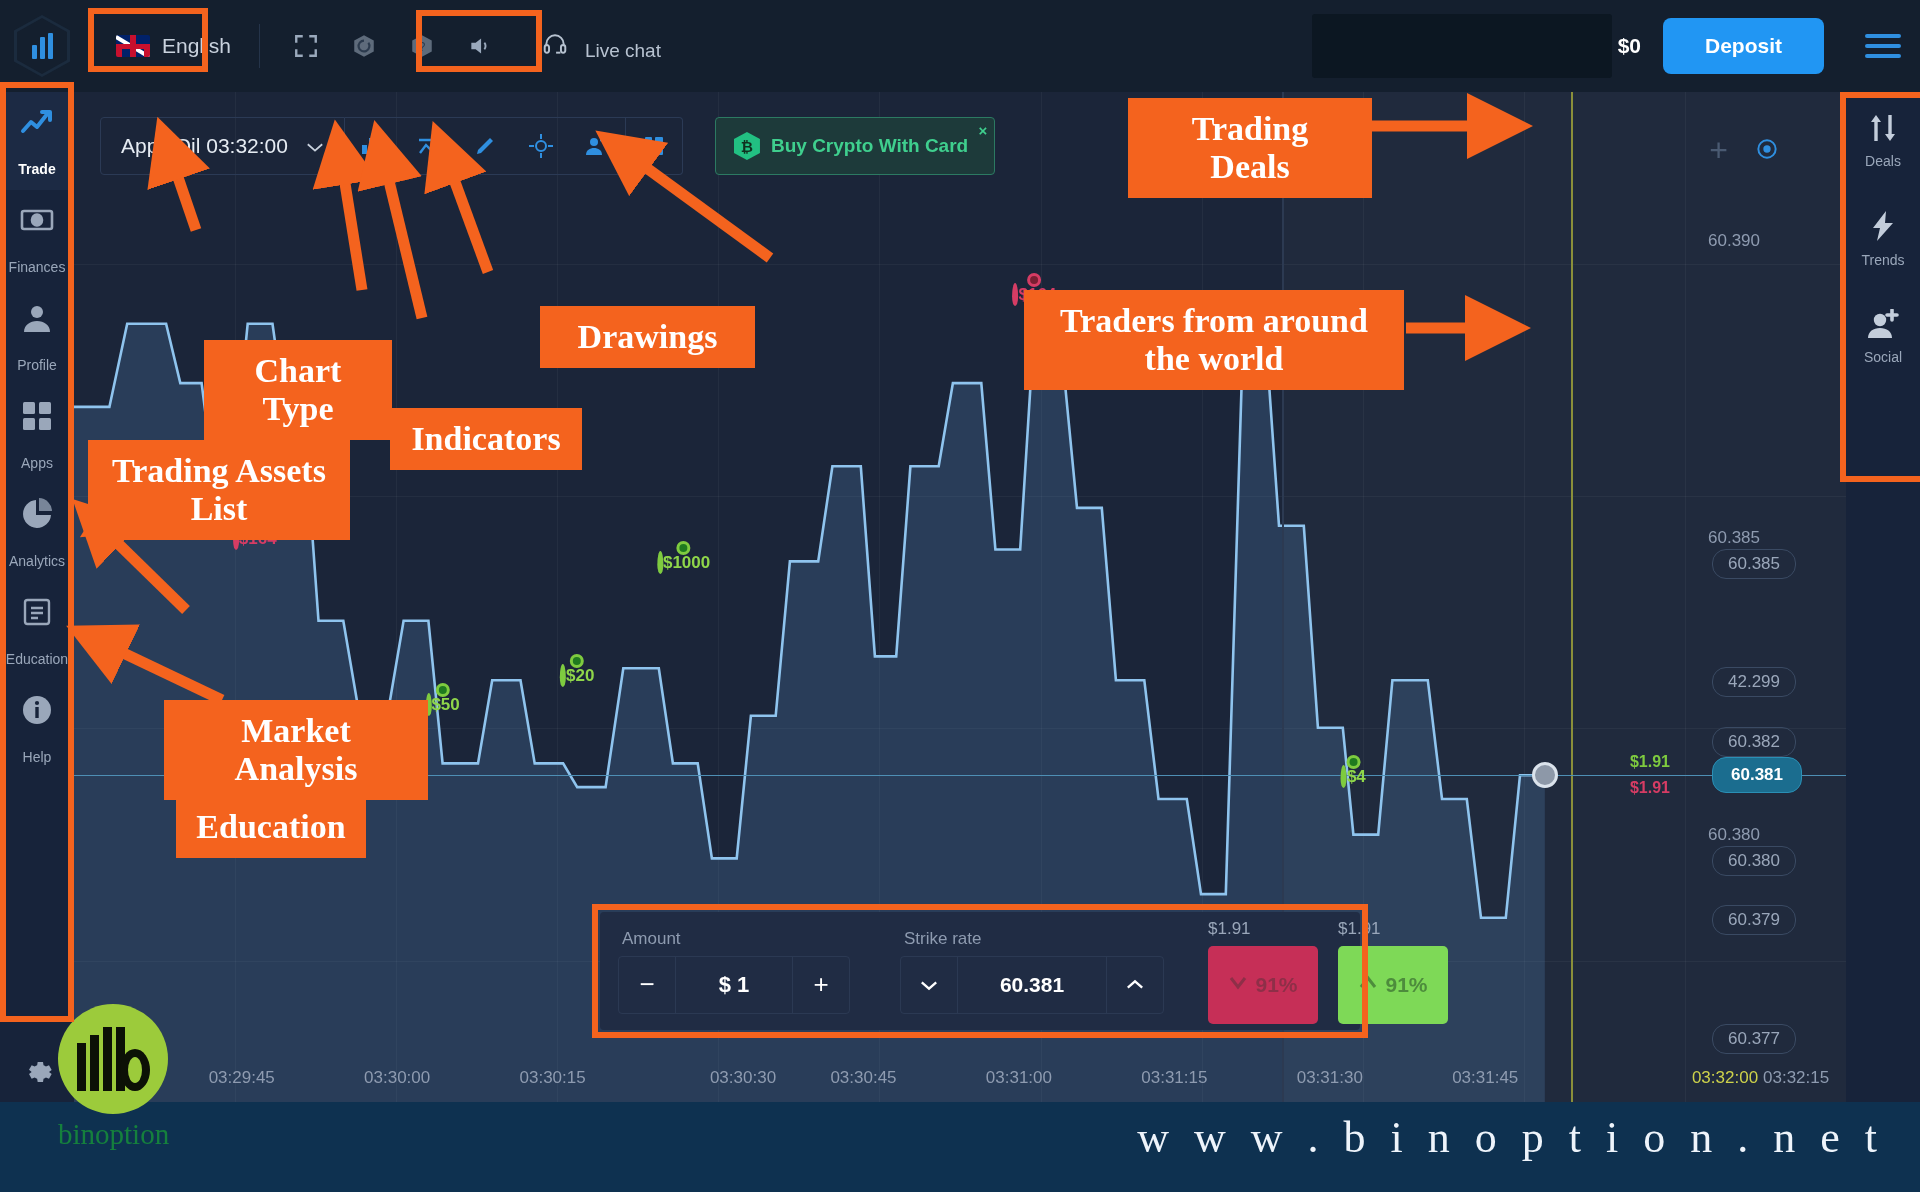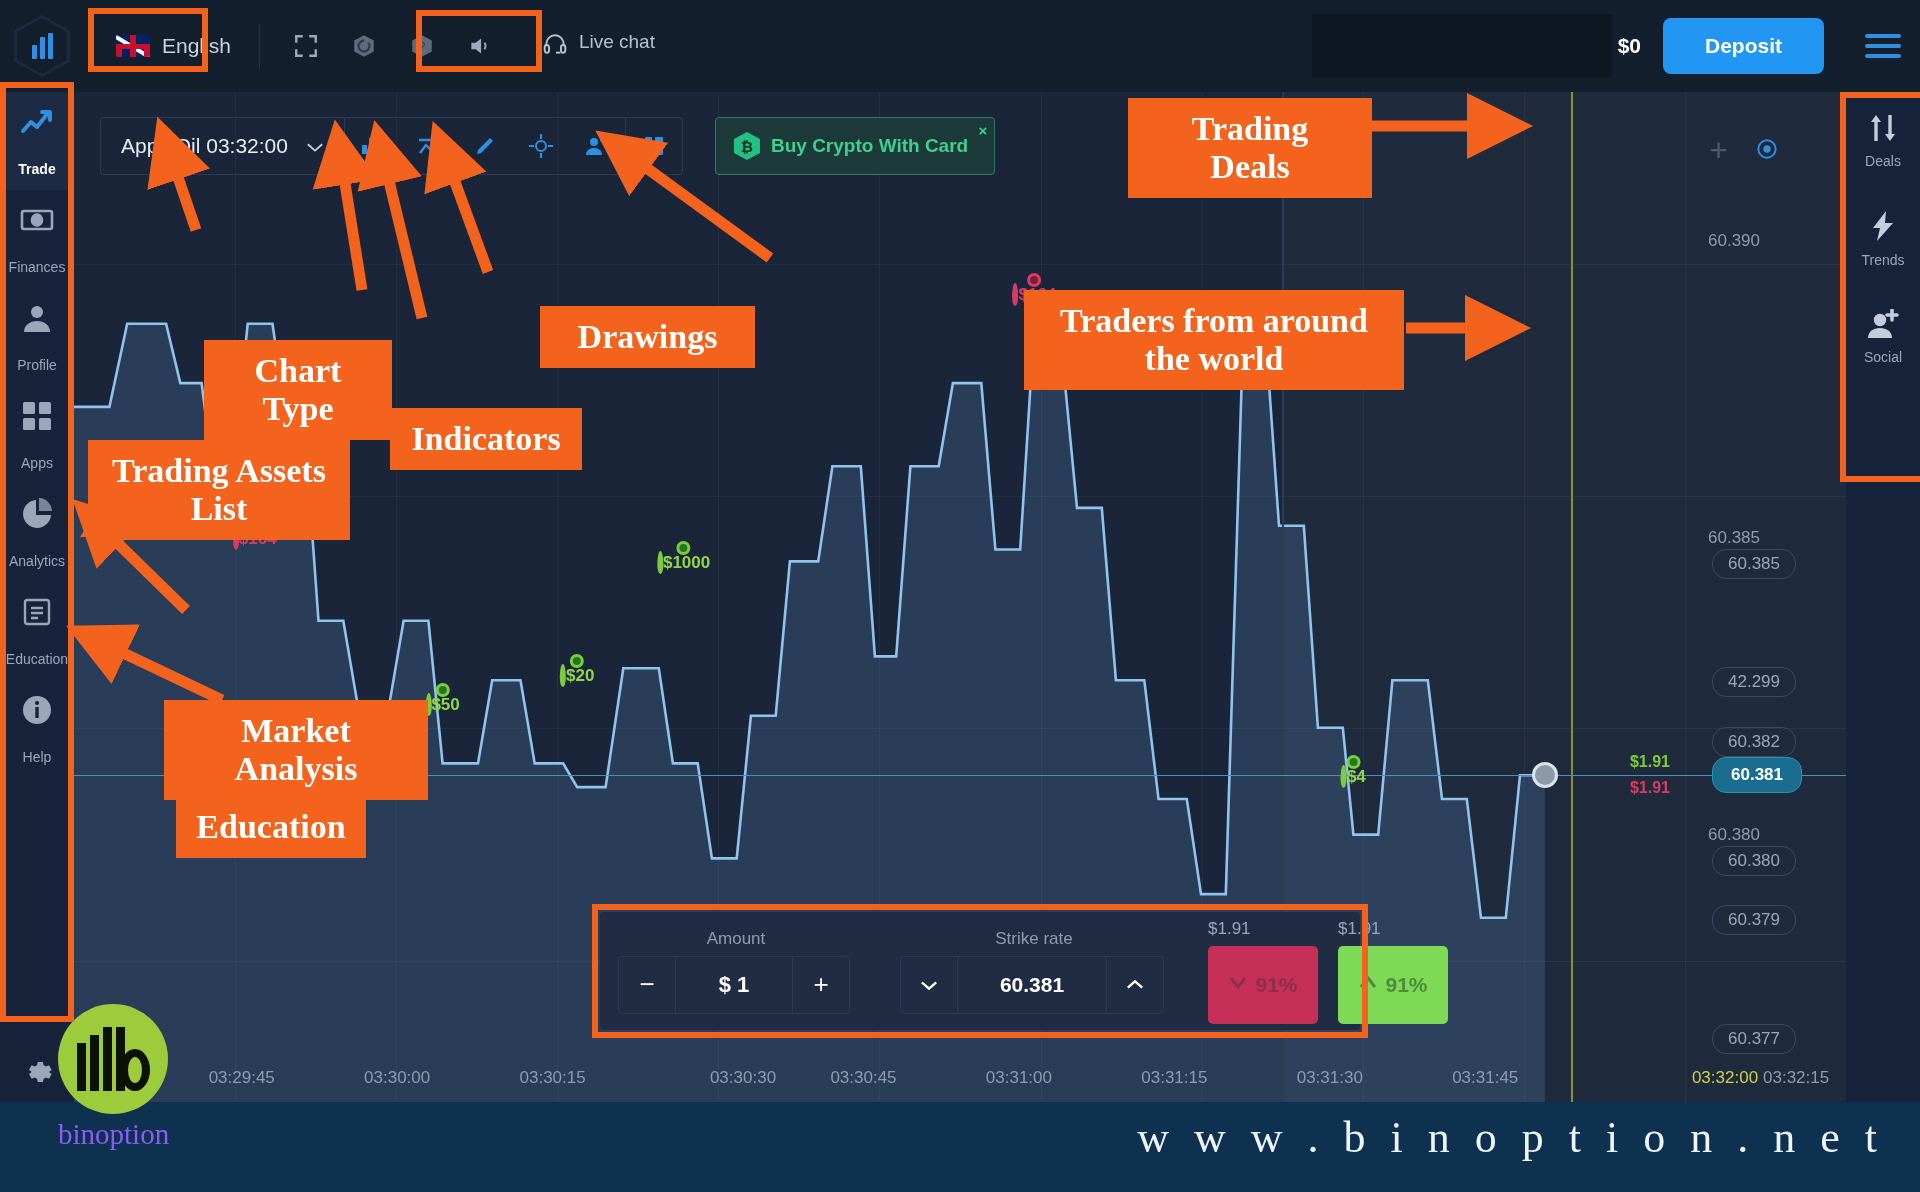--- a/index.html
+++ b/index.html
@@ -33,21 +33,21 @@
   .flag::after{ content:""; position:absolute; left:14px; top:0; width:6px; height:22px; background:#C8102E;
      box-shadow:-14px 9px 0 -0px #C8102E, 14px 9px 0 0 #C8102E; }
   .flagcross{ position:absolute; left:0; top:9px; width:34px; height:5px; background:#C8102E; z-index:3;}
   .flagcross2{ position:absolute; left:14px; top:0; width:5px; height:22px; background:#C8102E; z-index:3;}
   .lang-label{ color:#c9d2de; font-size:21px; }
 
   .hdr-divider{ width:1px; height:44px; background:#25344a; margin:0 10px; }
   .hdr-icons{ display:flex; align-items:center; gap:30px; margin-left:22px; color:#9aa9bc; }
   .hico{ width:28px; height:28px; display:flex; align-items:center; justify-content:center; color:#9aa9bc; }
 
-  .livechat{ display:flex; align-items:flex-start; gap:11px; margin-left:28px; padding:12px 20px; color:#b7c2d0; font-size:19px;}
+  .livechat{ display:flex; align-items:flex-end; gap:17px; margin-left:28px; padding:12px 20px; color:#b7c2d0; font-size:19px;}
   .hdr-spacer{ flex:1; }
   .balance-box{ width:300px; height:64px; background:#0c1722; border-radius:3px; margin-right:6px;}
   .balance{ color:#ffffff; font-size:21px; font-weight:bold; margin-right:22px;}
   .deposit-btn{ background:#2196f3; color:#fff; font-size:21px; font-weight:bold;
                 padding:0 42px; height:56px; line-height:56px; border-radius:8px; }
   .burger{ width:74px; display:flex; flex-direction:column; gap:6px; align-items:center; margin-left:22px; }
   .burger i{ display:block; width:36px; height:4px; background:#2f8fe0; border-radius:2px;}
 
   
   .lsidebar{ position:absolute; left:0; top:92px; width:74px; height:1100px; background:#17233a; z-index:15;}
@@ -124,21 +124,21 @@
   
   .timeaxis{ position:absolute; left:74px; top:1068px; width:1772px; height:34px; z-index:14;}
   .tlab{ position:absolute; color:#8e9bb0; font-size:17px; transform:translateX(-50%);}
   .tlab.hl{ color:#cdd24b; }
 
   
   .tradepanel{ position:absolute; left:600px; top:912px; width:760px; height:118px;
                background:#202c44; border-radius:4px; z-index:12;
                display:flex; align-items:center; padding:0 18px; gap:14px; }
   .tp-col{ display:flex; flex-direction:column; gap:7px; }
-  .tp-lab{ color:#8e9bb0; font-size:17px; padding-left:4px;text-align:center; }
+  .tp-lab{ color:#8e9bb0; font-size:17px; padding-left:4px; }
   .tp-stepper{ display:flex; align-items:center; border:1px solid #36466180; border-radius:4px; height:58px;}
   .tp-sbtn{ width:56px; height:56px; display:flex; align-items:center; justify-content:center; color:#fff; font-size:26px;}
   .tp-val{ min-width:118px; text-align:center; color:#fff; font-size:22px; font-weight:bold;
            border-left:1px solid #36466180; border-right:1px solid #36466180; height:56px; line-height:56px;}
   .tp-val.wide{ min-width:150px; font-size:21px;}
   .tp-payout{ color:#9aa7ba; font-size:17px; }
   .btn-put{ width:110px; height:78px; background:#c62f57; border-radius:5px;
             display:flex; align-items:center; justify-content:center; gap:7px; color:#8e2f48; font-size:21px; font-weight:bold;}
   .btn-call{ width:110px; height:78px; background:#7ed957; border-radius:5px;
              display:flex; align-items:center; justify-content:center; gap:7px; color:#4d8c3c; font-size:21px; font-weight:bold;}
@@ -153,21 +153,21 @@
   .bin-mark{ display:flex; align-items:flex-end; gap:4px; }
   .bin-mark i{ display:block; width:9px; background:#0c1106; }
   .bin-mark i:nth-child(1){height:48px;}
   .bin-mark i:nth-child(2){height:56px;}
   .bin-mark i:nth-child(3){height:64px;}
   .bin-b{ width:34px; height:64px; position:relative; }
   .bin-b::before{content:"";position:absolute;left:0;top:0;width:9px;height:64px;background:#0c1106;}
   .bin-b::after{content:"";position:absolute;left:4px;top:22px;width:30px;height:42px;border-radius:50%;
                 background:#0c1106;}
   .bin-bin{position:absolute;left:12px;top:30px;width:14px;height:26px;border-radius:50%;background:#9ccb3b;z-index:3;}
-  .bin-text{ color:#8b5cf6; font-size:29px; font-family:"Liberation Serif", serif; margin-top:4px;}
+  .bin-text{ color:#15803d; font-size:29px; font-family:"Liberation Serif", serif; margin-top:4px;}
 
   
   .anno{ position:absolute; background:#f4631e; color:#fff;
          font-family:"Liberation Serif", serif; font-size:34px; font-weight:bold;
          padding:12px 20px; line-height:1.12; z-index:30; text-align:center;}
   .hlbox{ position:absolute; border:6px solid #f4631e; z-index:29; }
   svg.arrows{ position:absolute; left:0; top:0; width:1920px; height:1192px; z-index:28; pointer-events:none;}
 </style>
 </head>
 <body>

